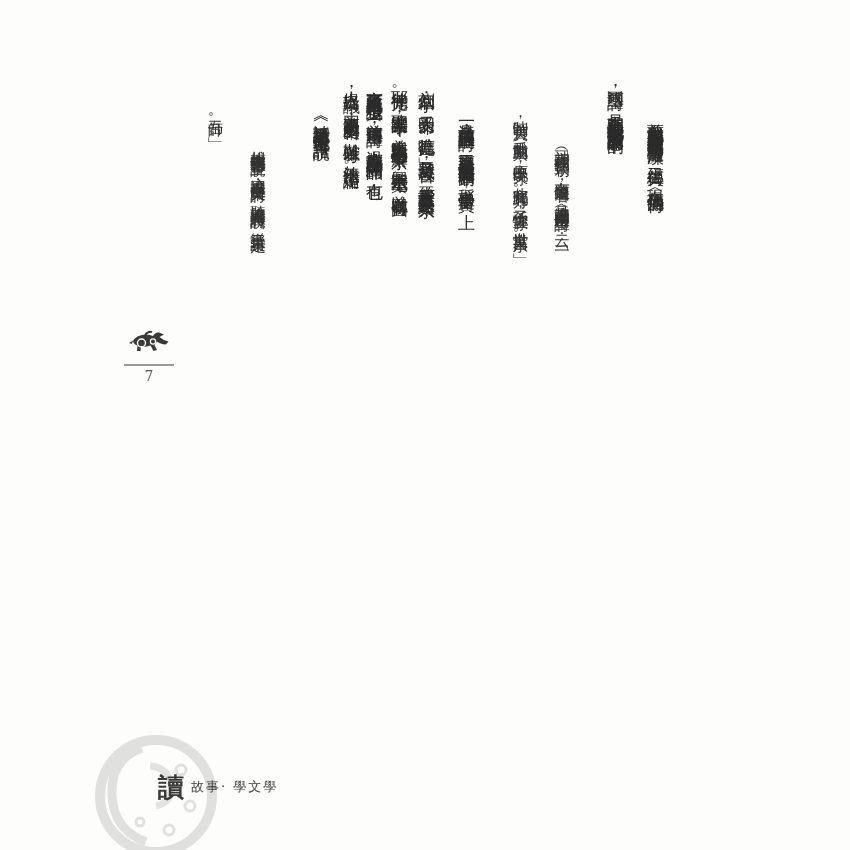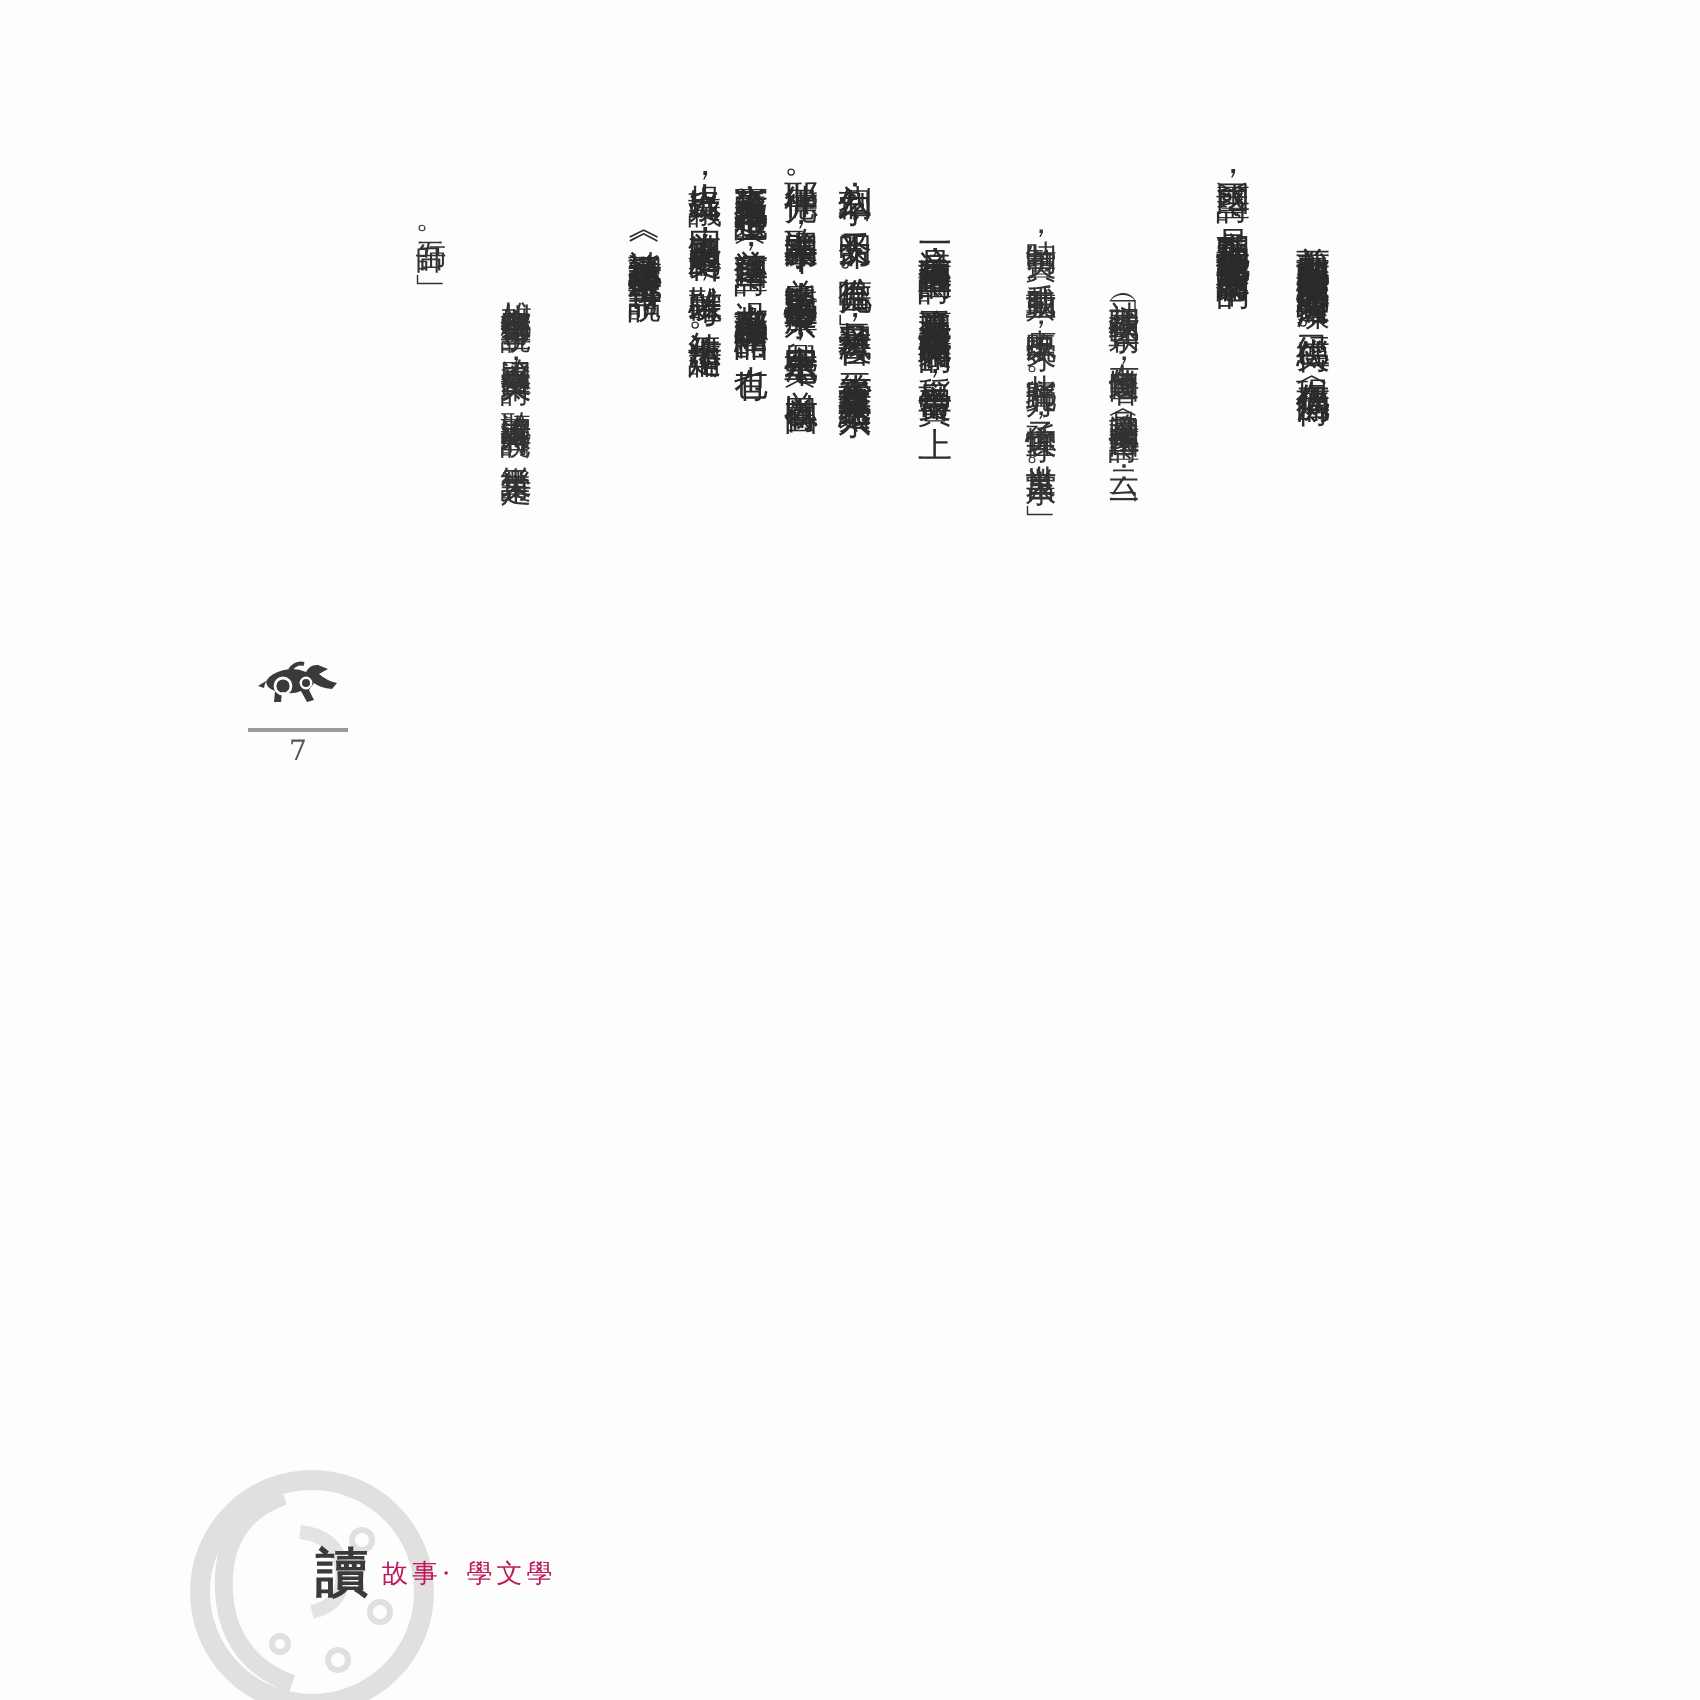--- a/index.html
+++ b/index.html
@@ -51,21 +51,21 @@
   }
   .series-logo{
     position:absolute;left:158px;top:774px;
     display:flex;align-items:center;
     color:#3a3a3a;
   }
   .logo-big{
     font-size:26px;font-weight:bold;line-height:1;
   }
   .logo-tagline{
-    font-size:13px;letter-spacing:2px;margin-left:7px;color:#be185d;
+    font-size:13px;letter-spacing:2px;margin-left:7px;color:#404040;
   }
 </style>
 </head>
 <body>
 
 <div class="page">
 
   
   <main class="text-area">
 

